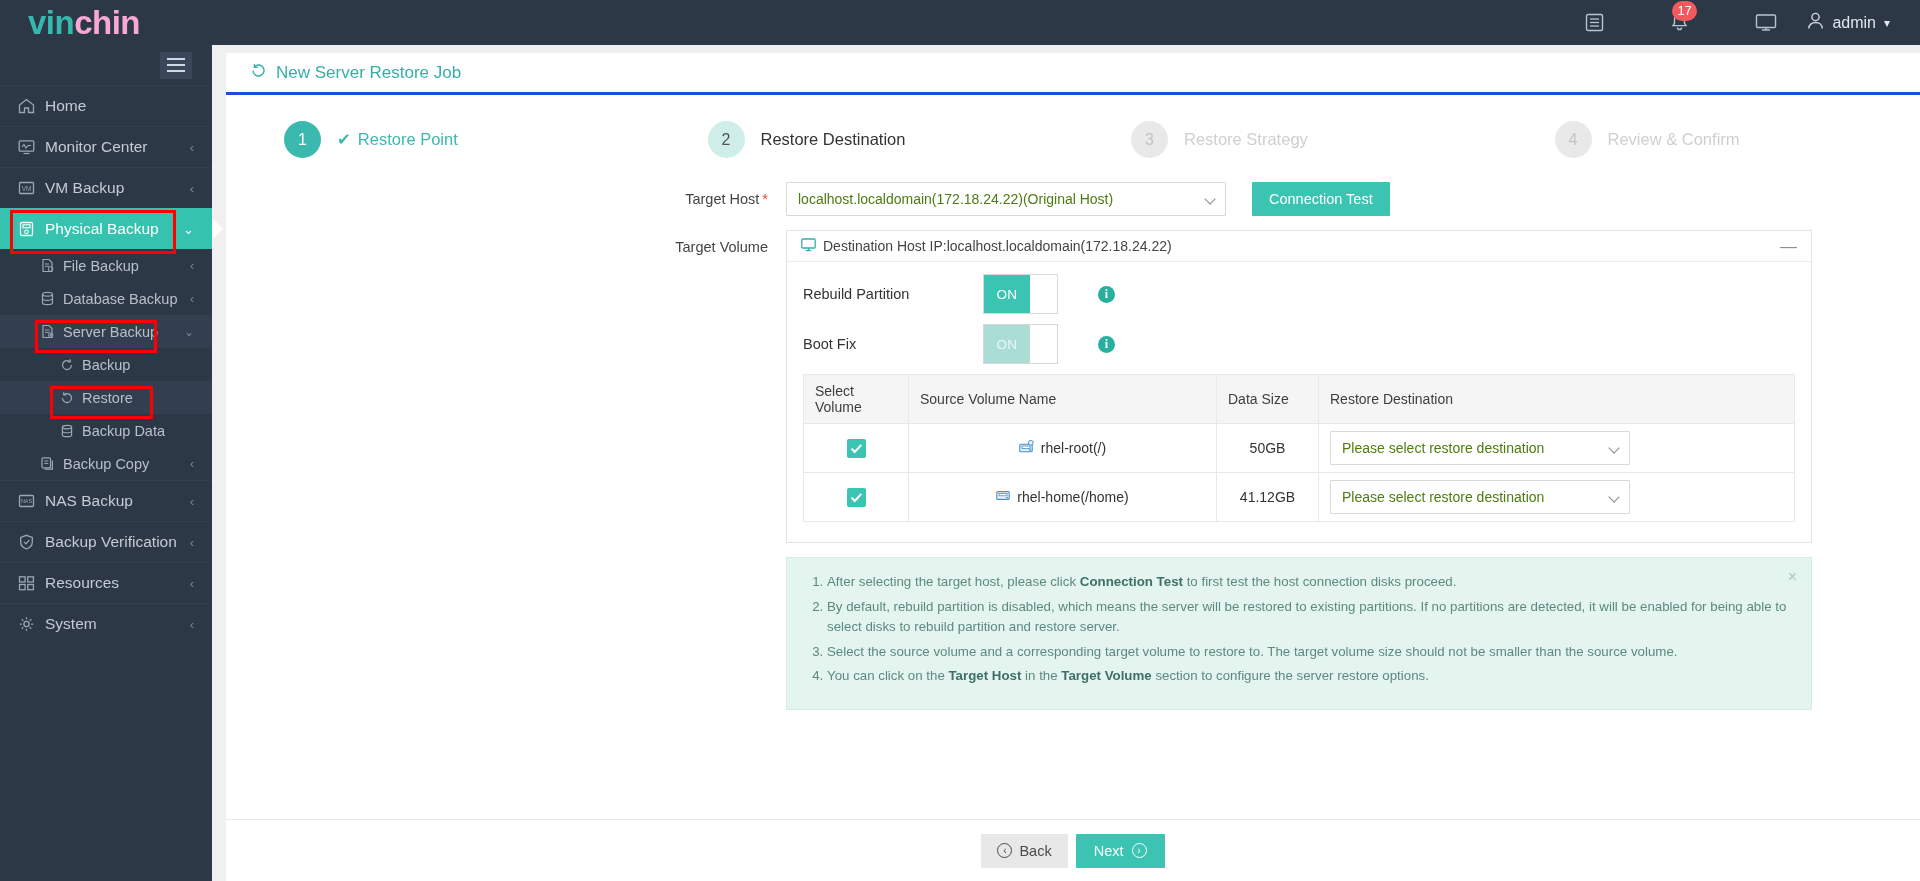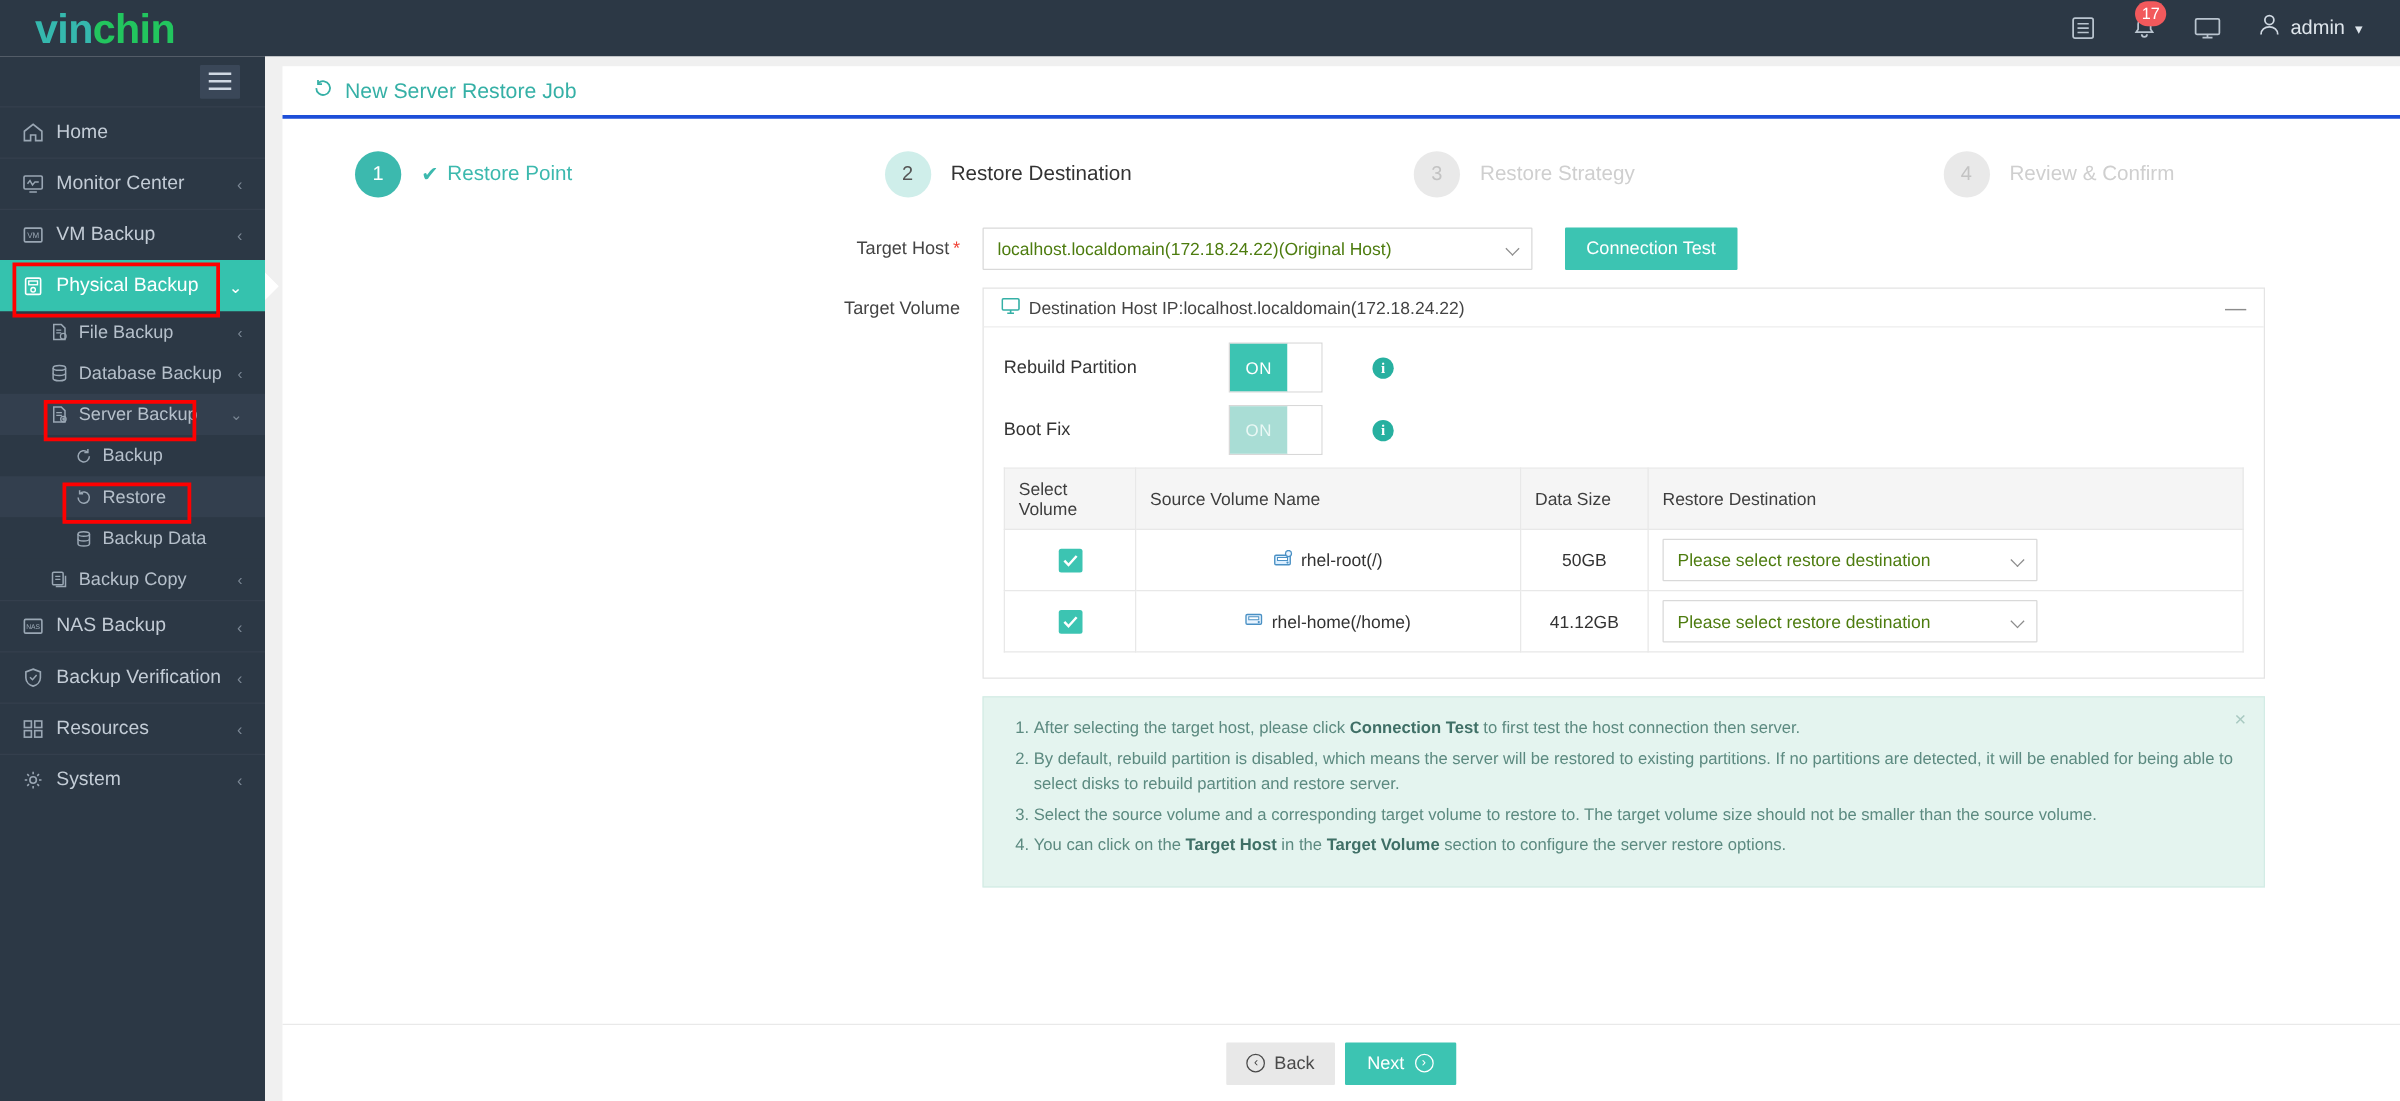--- a/index.html
+++ b/index.html
@@ -10,23 +10,23 @@
   }
   .app { position: relative; width: 1920px; height: 881px; display: flex; flex-direction: column; }
 
   
   .topbar {
     height: 45px; background: #2c3845; display: flex; align-items: center;
     flex: 0 0 45px; position: relative; z-index: 5;
   }
   .logo { width: 212px; padding-left: 28px; font-size: 33px; font-weight: bold; letter-spacing: -0.5px; line-height: 1; }
   .logo .a { color: #35b8ae; }
-  .logo .b { color: #22c55e; }
+  .logo .b { color: #f9a8d4; }
   .topbar-right { margin-left: auto; display: flex; align-items: center; gap: 30px; padding-right: 30px; color: #b9c4cf; }
-  .ticon { position: relative; display: flex; align-items: center; justify-content: flex-start; cursor: pointer; }
+  .ticon { position: relative; display: flex; align-items: center; justify-content: flex-start; cursor: pointer; margin-left: 36px; }
   .ticon svg { display: block; }
   .badge {
     position: absolute; top: -11px; left: 2px; background: #f2595c; color: #fff;
     border-radius: 11px; min-width: 24px; height: 20px; font-size: 13px; line-height: 20px;
     text-align: center; padding: 0 5px; font-weight: normal;
   }
   .userbox { display: flex; align-items: center; gap: 8px; font-size: 16px; color: #dfe6ec; cursor: pointer; }
   .chev-sm { font-size: 12px; }
 
   
@@ -593,21 +593,21 @@
               </div>
             </div>
           </div>
 
           <div class="frow">
             <div class="flabel"></div>
             <div class="notice" style="margin-top:0;">
               <span class="x">×</span>
               <ol>
                 <li>
-                  <span>After selecting the target host, please click </span><b>Connection Test</b><span> to first test the host connection then server.</span>
+                  <span>After selecting the target host, please click </span><b>Connection Test</b><span> to first test the host connection disks proceed.</span>
                 </li>
                 <li>
                   <span>By default, rebuild partition is disabled, which means the server will be restored to existing partitions. If no partitions are detected, it will be enabled for being able to select disks to rebuild partition and restore server.</span>
                 </li>
                 <li>
                   <span>Select the source volume and a corresponding target volume to restore to. The target volume size should not be smaller than the source volume.</span>
                 </li>
                 <li>
                   <span>You can click on the </span><b>Target Host</b><span> in the </span><b>Target Volume</b><span> section to configure the server restore options.</span>
                 </li>

